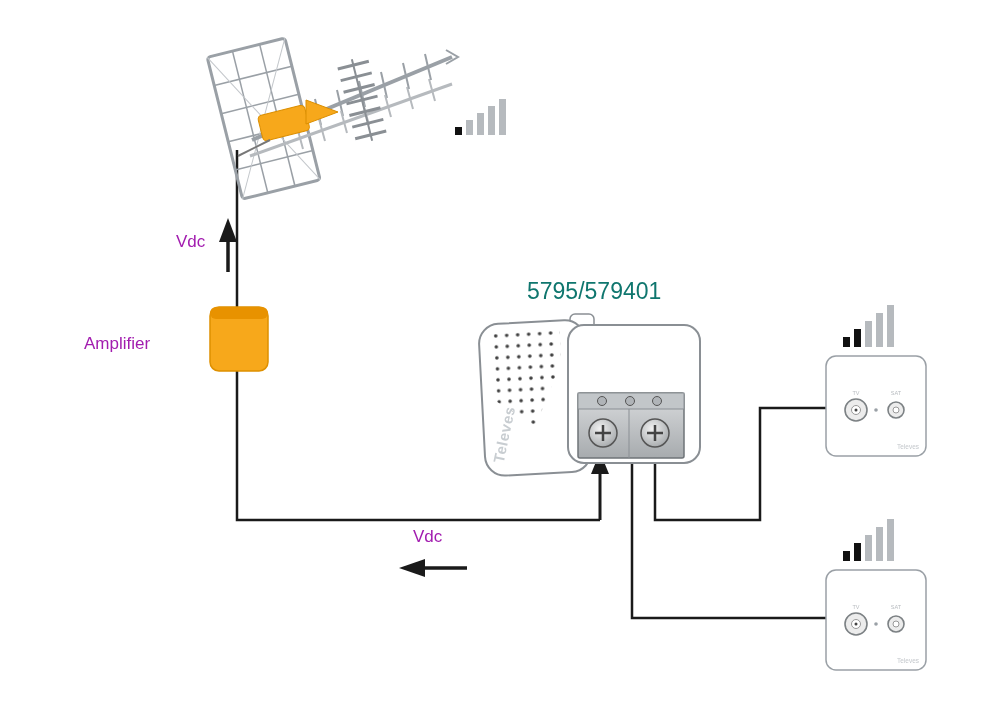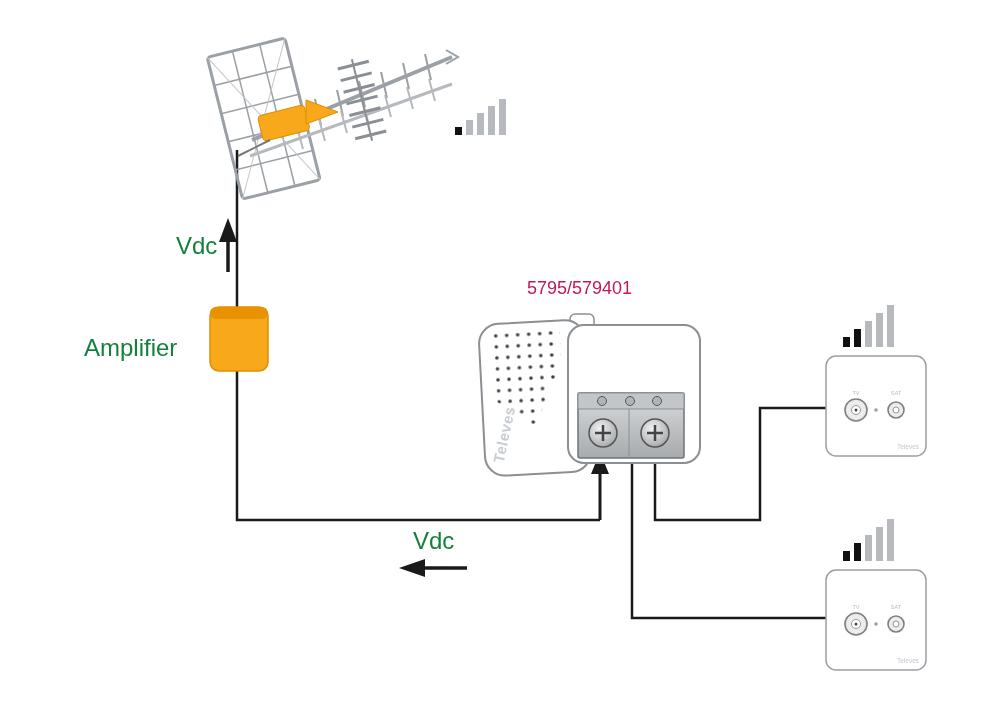--- a/index.html
+++ b/index.html
@@ -1,20 +1,20 @@
 <!DOCTYPE html>
 <html><head>
 <meta charset="utf-8">
 <style>
   html,body{margin:0;padding:0;background:#ffffff;}
   .stage{position:relative;width:1004px;height:709px;background:#ffffff;overflow:hidden;
          font-family:"Liberation Sans",sans-serif;}
   .stage svg{position:absolute;left:0;top:0;}
-  .label{position:absolute;font-size:24px;color:#15803d;white-space:nowrap;}
-  .model{font-size:18px;color:#be185d;}
+  .label{position:absolute;font-size:17px;color:#a21caf;white-space:nowrap;}
+  .model{font-size:23px;color:#0f766e;}
   svg text{font-family:"Liberation Sans",sans-serif;}
 </style>
 </head>
 <body>
 
 <div class="stage">
 
   <svg width="1004" height="709" viewBox="0 0 1004 709">
     <defs>
       <pattern id="dotpat" patternUnits="userSpaceOnUse" width="11" height="11">

